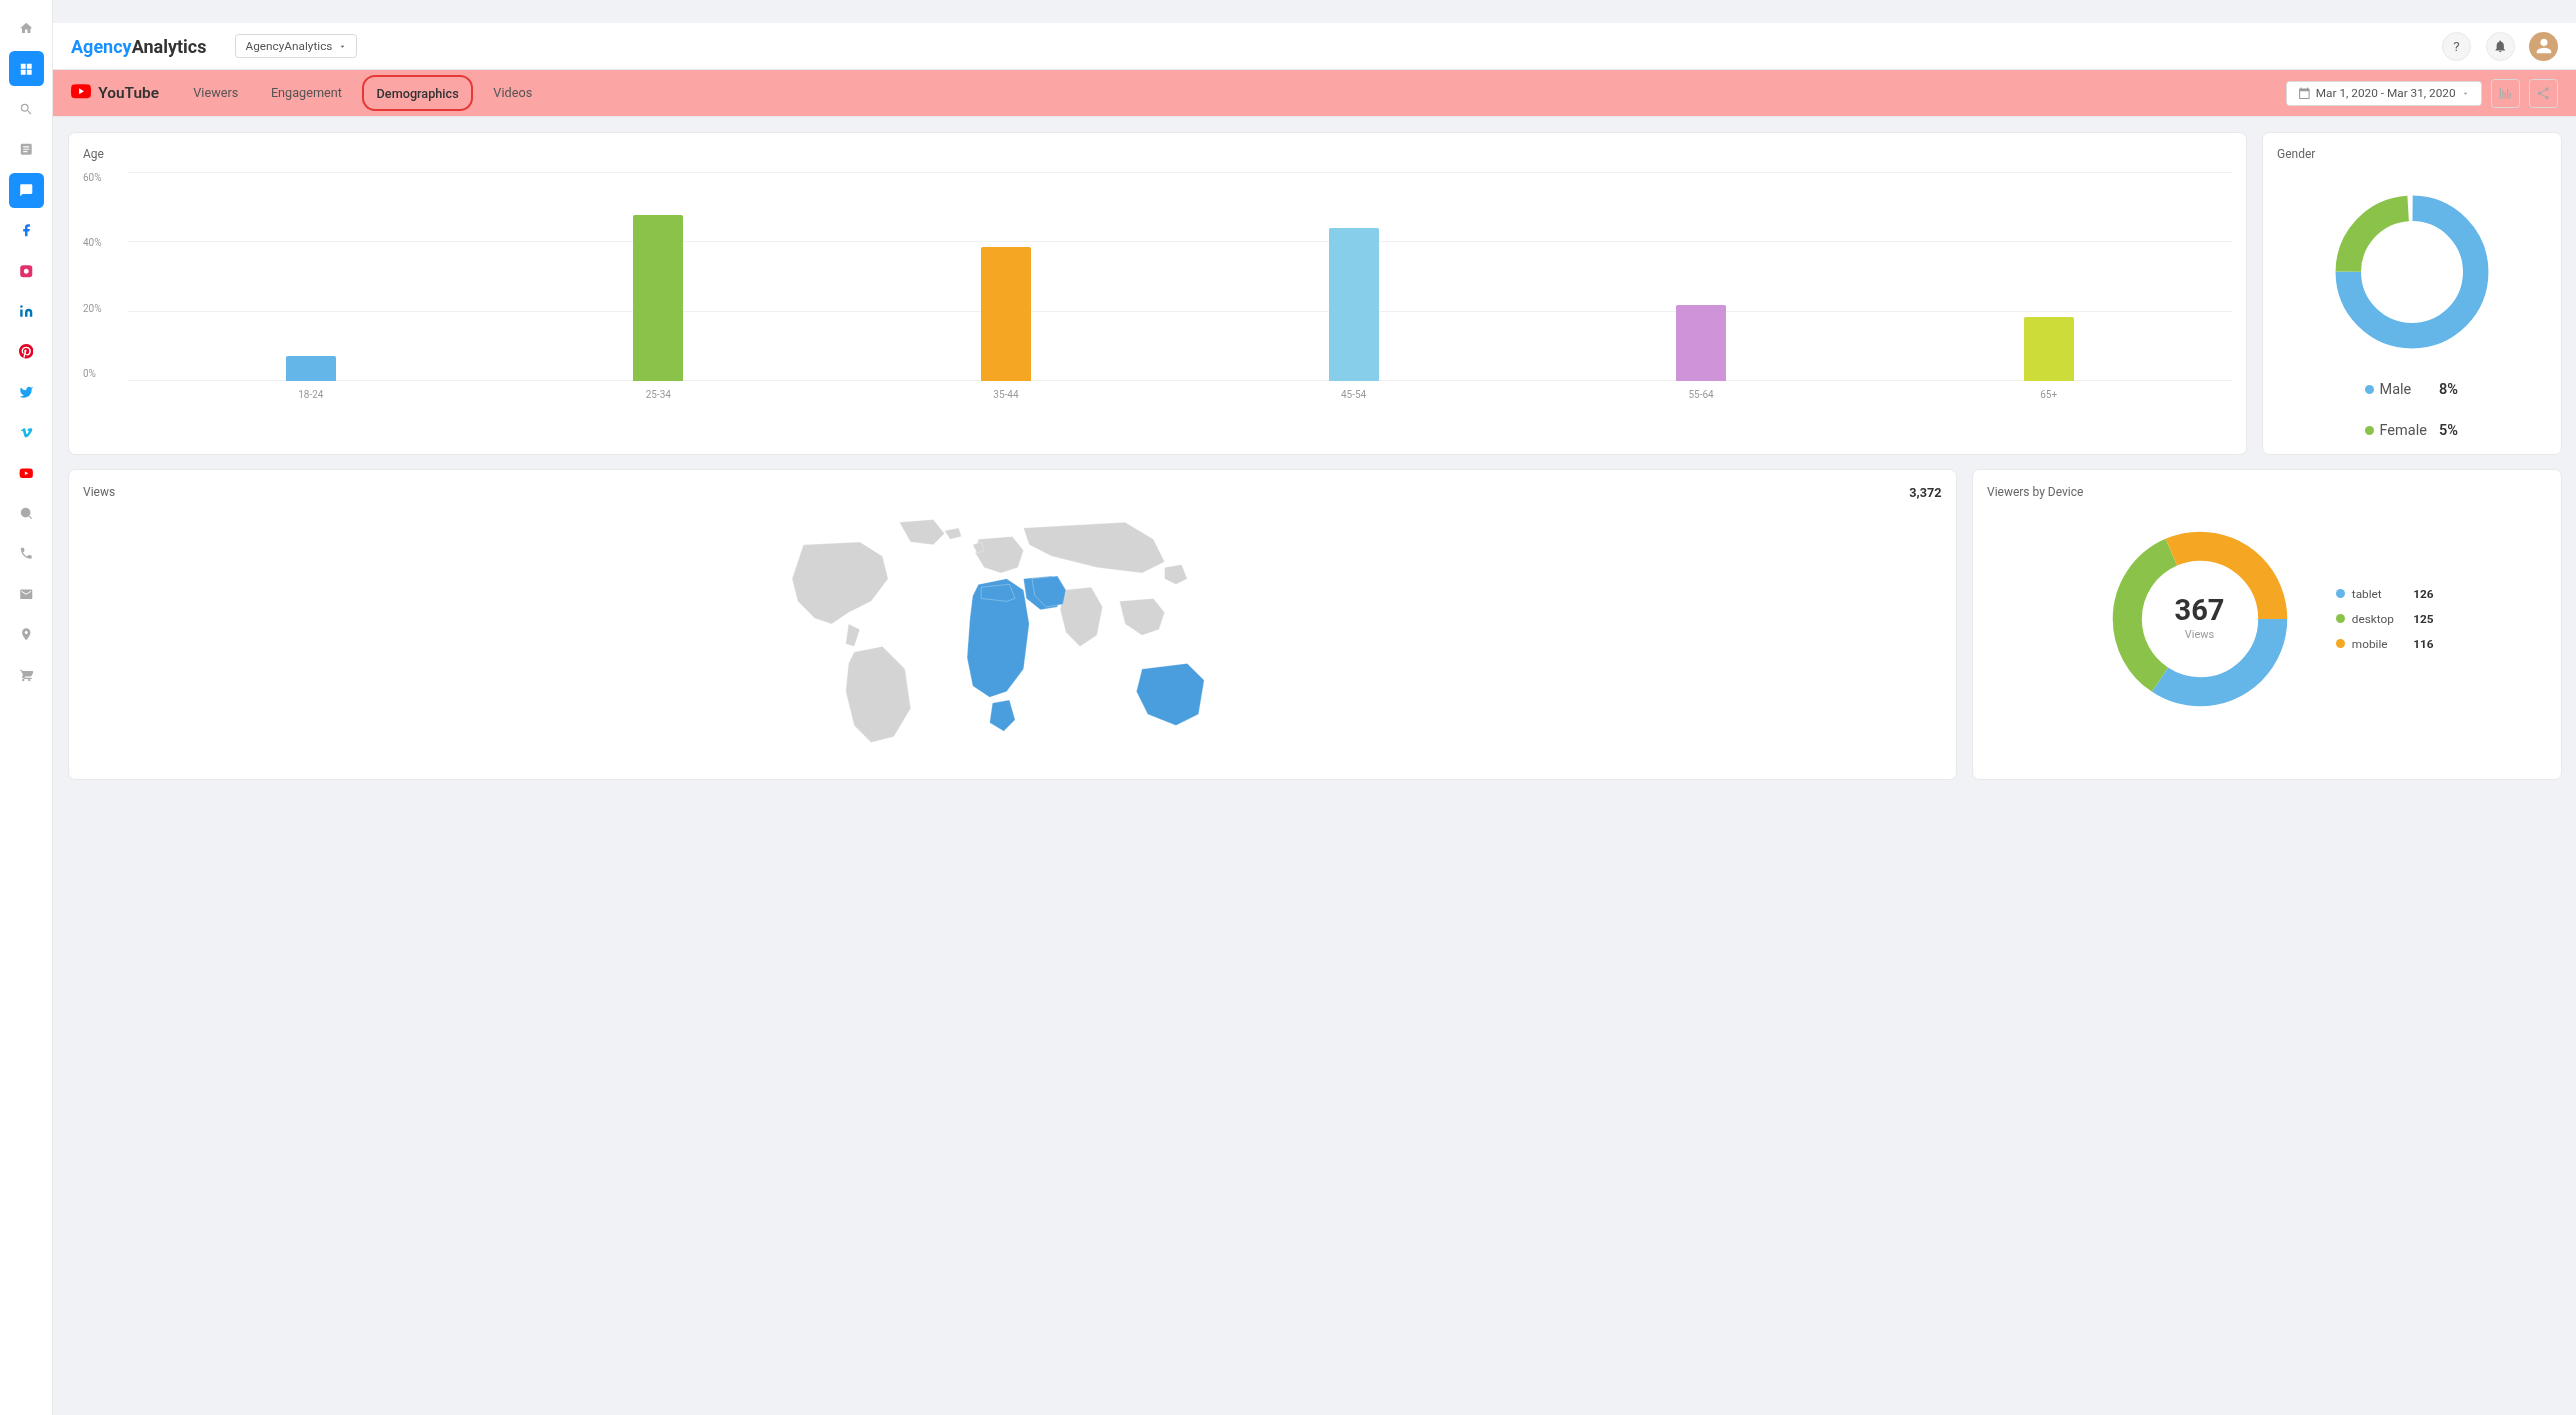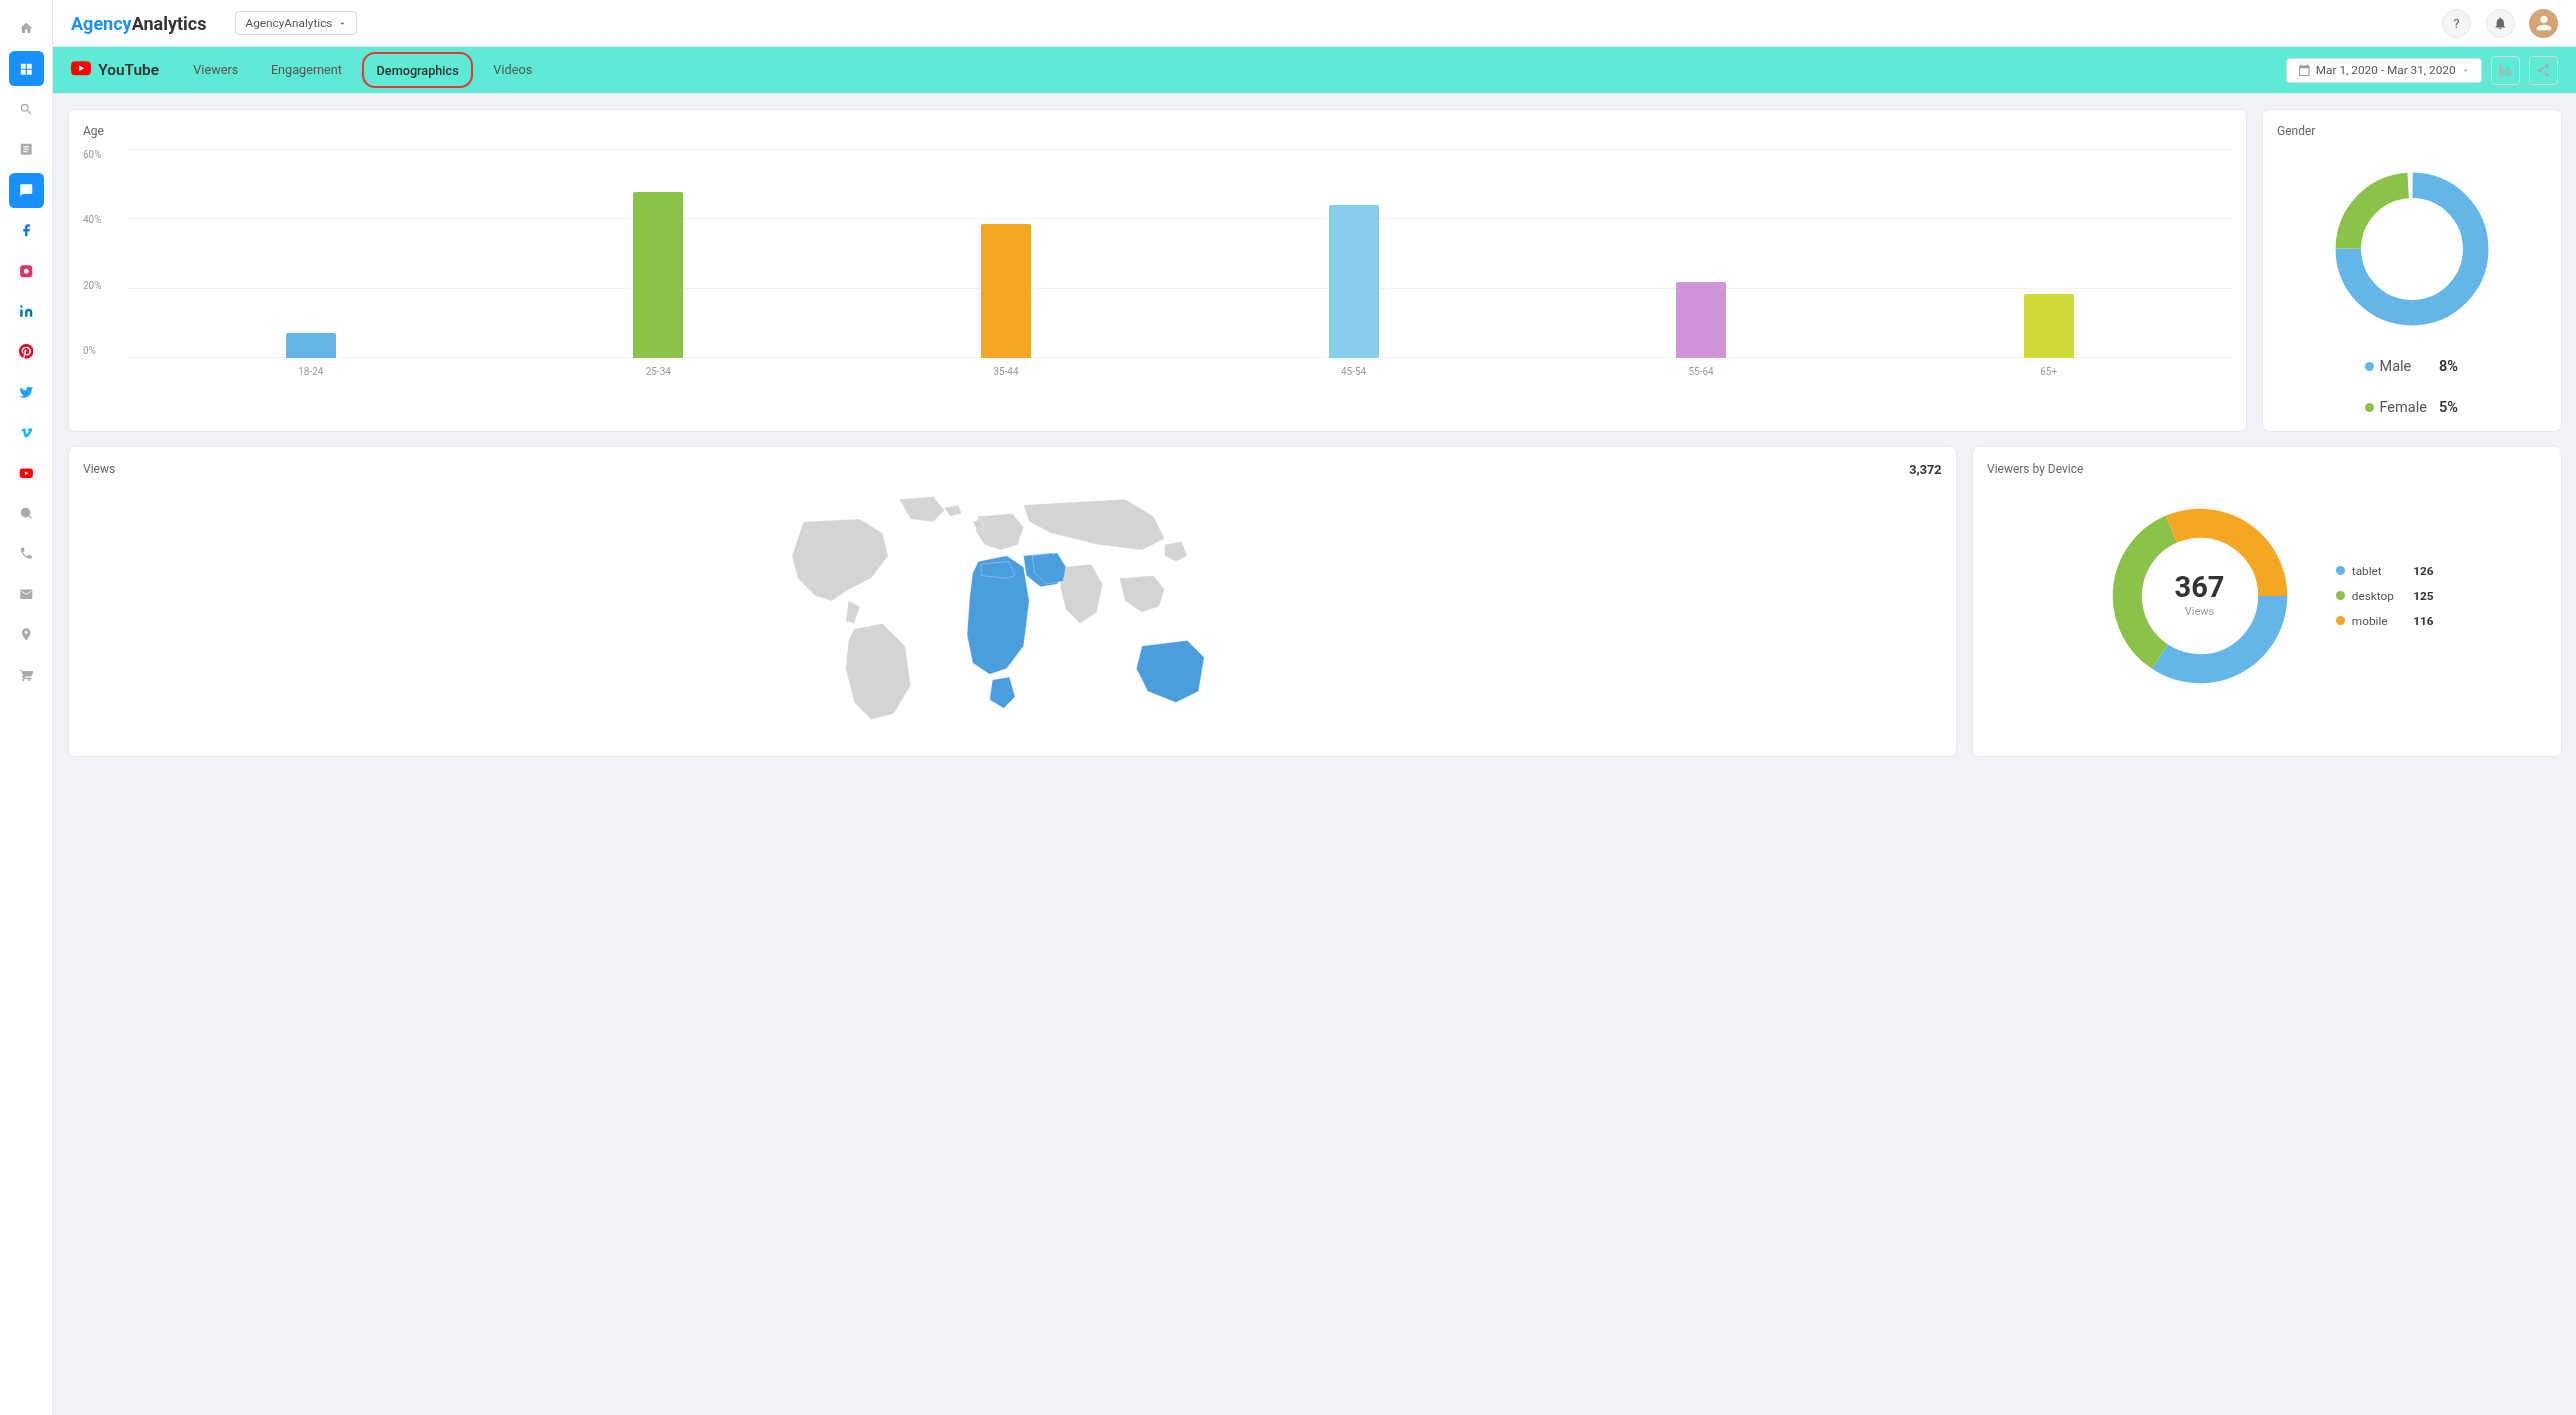--- a/index.html
+++ b/index.html
@@ -47,20 +47,21 @@
 
     
     .top-nav {
       background: #fff;
       border-bottom: 0.9px solid #e8e8e8;
       height: 47px;
       display: flex;
       align-items: center;
       padding: 0 18px;
       gap: 14.5px;
+      margin-top: 23px;
     }
     .logo {
       font-size: 18px;
       font-weight: 700;
       margin-right: 14.5px;
     }
     .logo .agency { color: #1890ff; }
     .logo .analytics { color: #333; }
     .agency-dropdown {
       display: flex;
@@ -100,21 +101,21 @@
       overflow: hidden;
       display: flex;
       align-items: center;
       justify-content: center;
       font-size: 12.7px;
       color: #fff;
     }
 
     
     .sub-nav {
-      background: #5eead4;
+      background: #fca5a5;
       border-bottom: 0.9px solid #e8e8e8;
       height: 47px;
       display: flex;
       align-items: center;
       padding: 0 18px;
       gap: 0;
     }
     .sub-nav-brand {
       display: flex;
       align-items: center;

